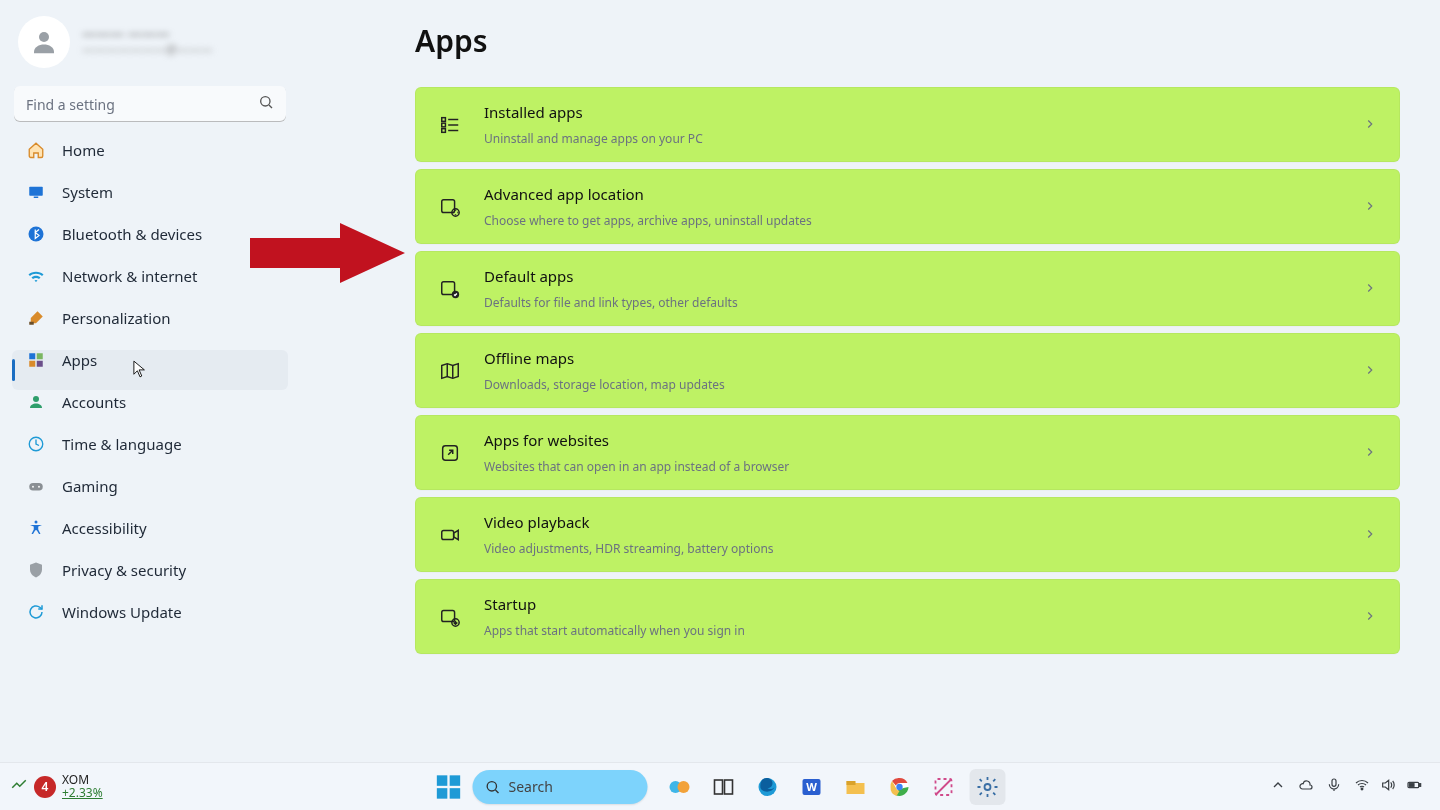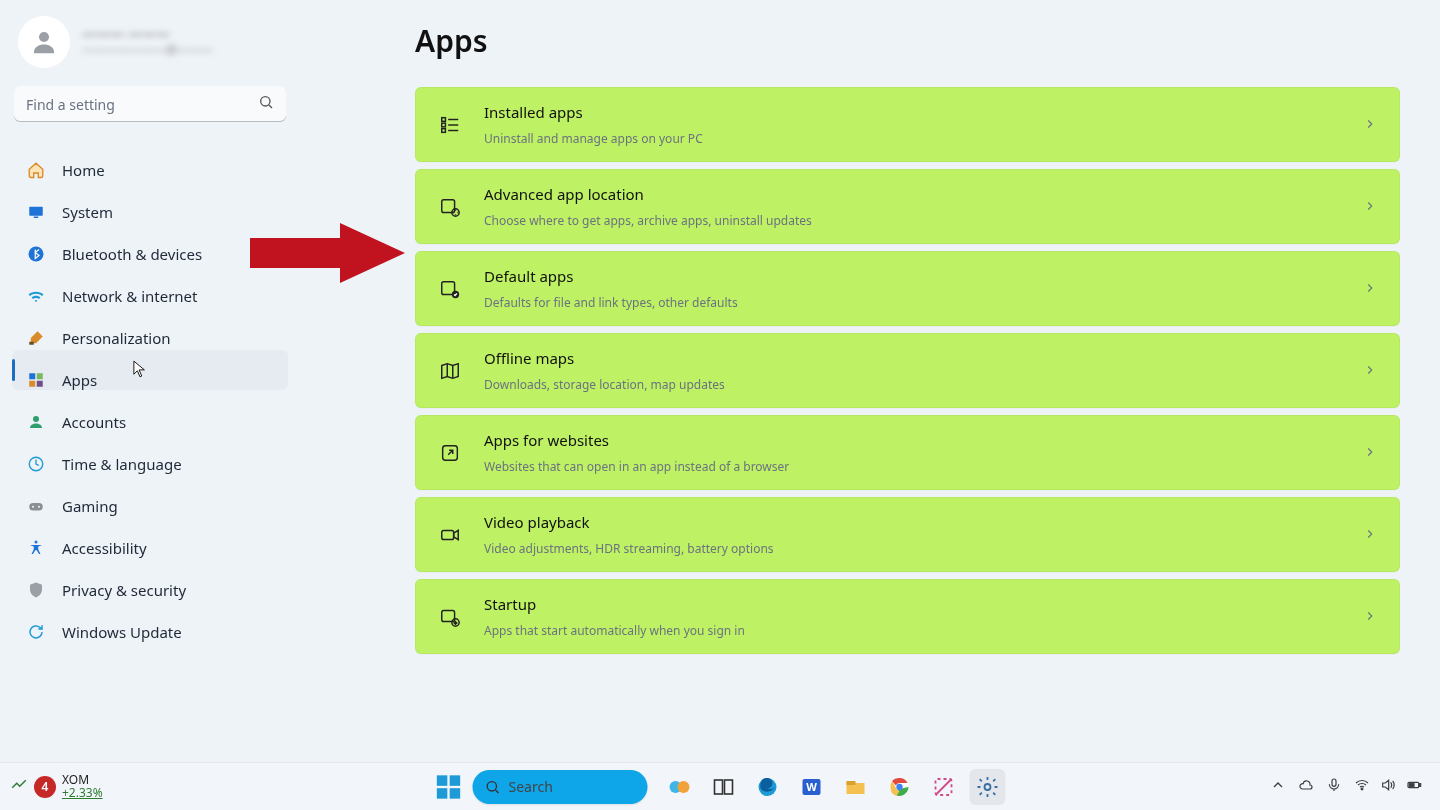--- a/index.html
+++ b/index.html
@@ -19,21 +19,21 @@
   .search input {
     width: 100%; height: 36px; border: none; border-radius: 6px;
     background: #f8fafc; padding: 0 40px 0 12px; font-size: 14px; color: #404040;
     box-shadow: inset 0 -1px 0 rgba(0,0,0,.25);
   }
   .search input::placeholder { color: #6b7280; }
   .search .icon { position: absolute; right: 12px; top: 50%; transform: translateY(-50%); color: #555; }
 
   .nav { display: flex; flex-direction: column; gap: 2px; }
   .nav-item {
-    display: flex; align-items: flex-end; gap: 16px;
+    display: flex; align-items: flex-start; gap: 16px;
     height: 40px; padding: 0 10px 0 14px; border-radius: 6px;
     font-size: 15px; color: #1f2937; cursor: pointer;
     position: relative;
   }
   .nav-item.active { background: #e5ebf1; }
   .nav-item.active::before {
     content: ""; position: absolute; left: 0; top: 9px; bottom: 9px; width: 3px;
     background: #1b6ec2; border-radius: 3px;
   }
   .nav-icon { width: 20px; height: 20px; display: flex; align-items: center; justify-content: center; }
@@ -83,21 +83,21 @@
   .stock-sym { font-size: 12px; color:#222; }
   .stock-chg { font-size: 12px; color:#2e7d32;text-decoration:underline; }
 
   .tb-center {
     position: absolute; left: 50%; transform: translateX(-50%);
     display: flex; align-items: center; gap: 10px;
   }
   .start { width: 28px; height: 28px; display:flex; align-items:center; justify-content:center; cursor:pointer; }
   .tb-search {
     display:flex; align-items:center; gap:8px; height: 34px; padding: 0 14px 0 12px;
-    background:#0ea5e9; border-radius: 20px; box-shadow: 0 1px 2px rgba(0,0,0,.1);
+    background:#7dd3fc; border-radius: 20px; box-shadow: 0 1px 2px rgba(0,0,0,.1);
     width: 175px; cursor:text;
   }
   .tb-search span { color:#444; font-size:14px; }
   .tb-icons { display:flex; align-items:center; gap:8px; margin-left:4px; }
   .tb-app {
     width: 36px; height: 36px; border-radius: 6px; display:flex; align-items:center; justify-content:center;
     cursor:pointer;
   }
   .tb-app.active { background: rgba(0,0,0,.06); }
   .tb-app svg { width: 24px; height: 24px; }

